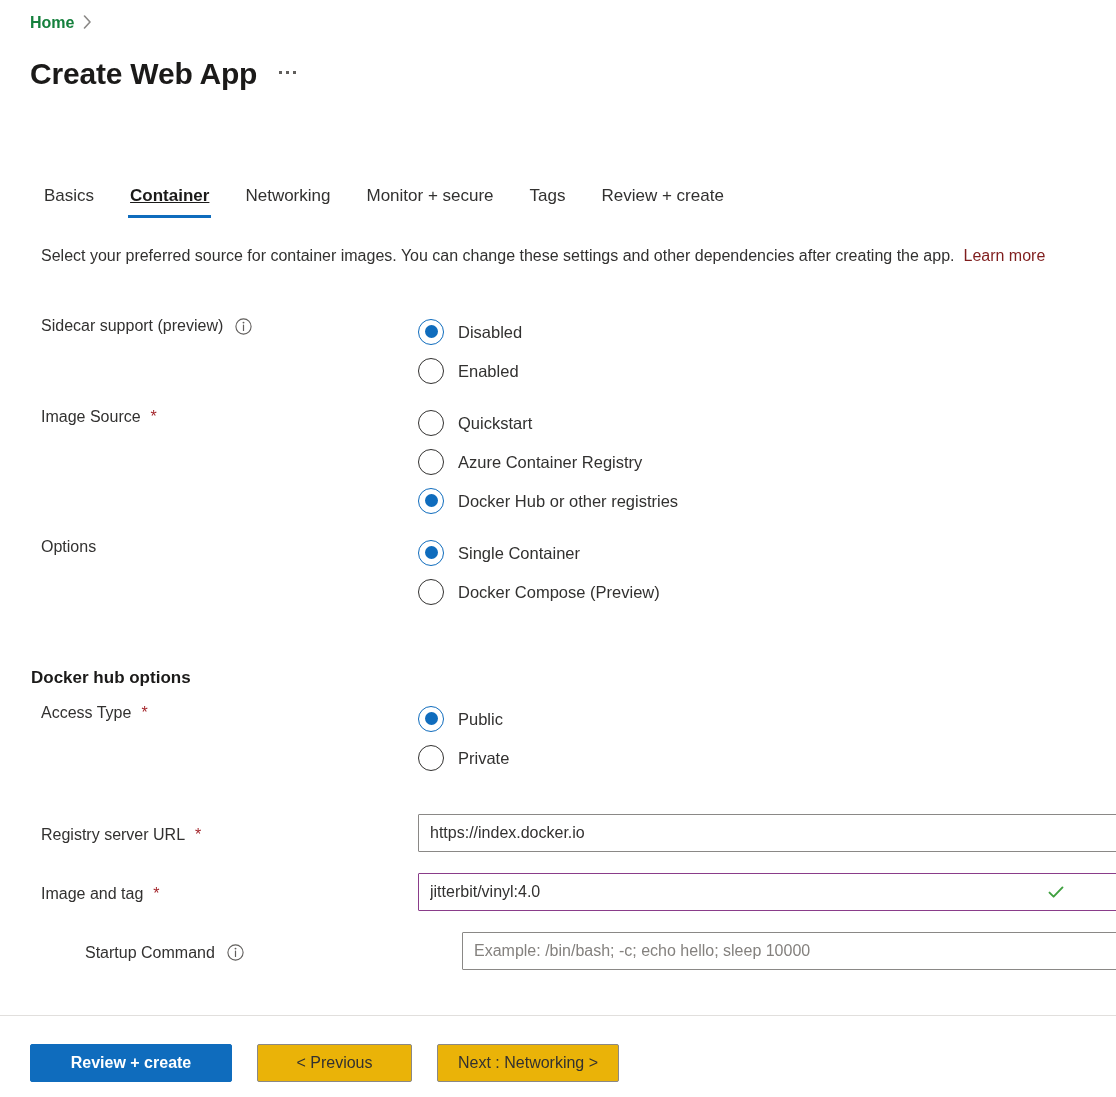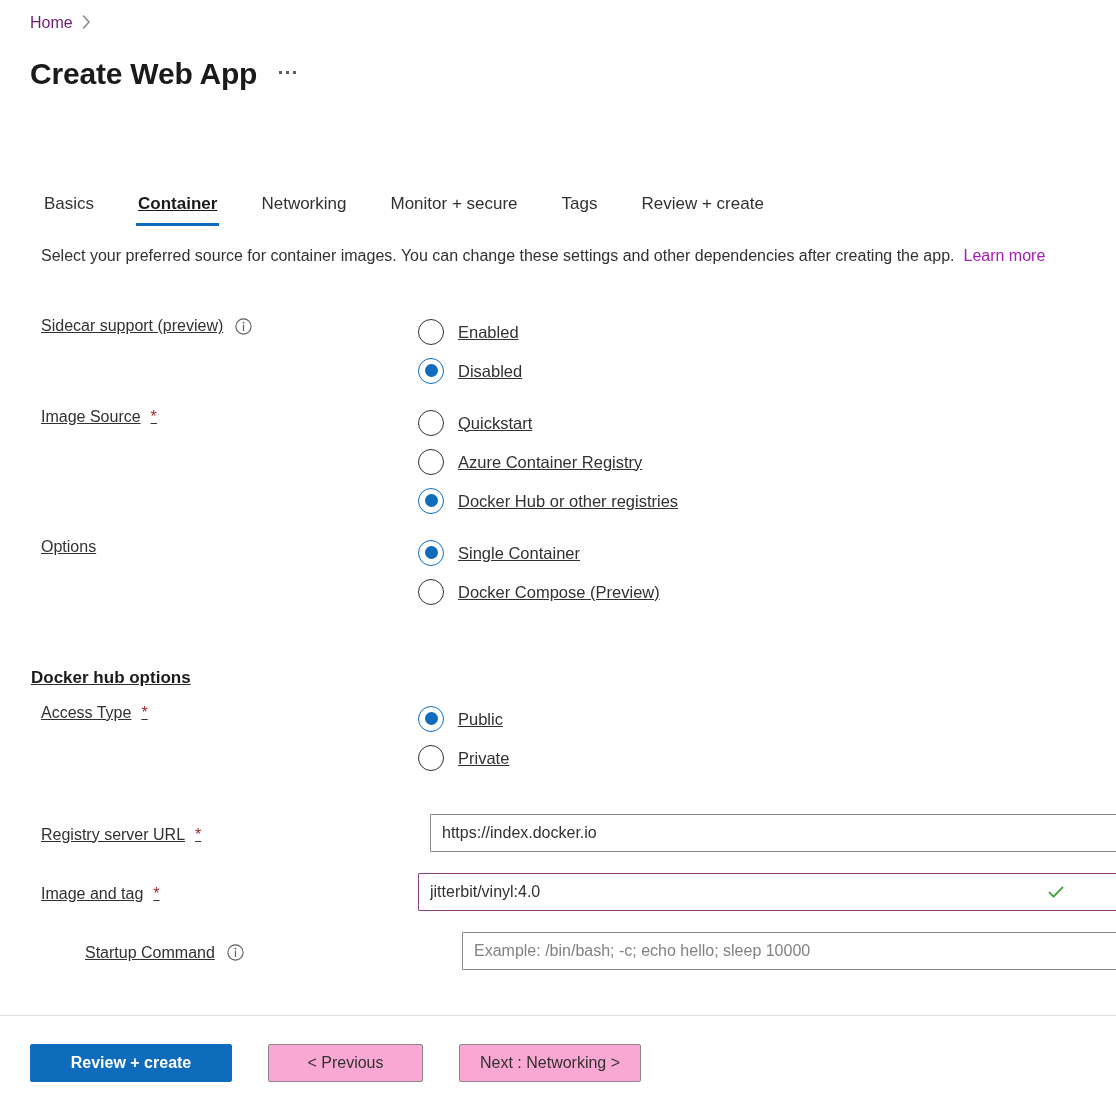--- a/index.html
+++ b/index.html
@@ -20,23 +20,24 @@
   .breadcrumb {
     position: absolute;
     left: 30px;
     top: 14px;
     display: flex;
     align-items: center;
     gap: 9px;
     font-size: 16px;
   }
   .breadcrumb-link {
-    color: #701a75;
+    color: #15803d;
     text-decoration: none;
     cursor: pointer;
+    font-weight: bold;
   }
   .breadcrumb-chevron {
     color: #8a8886;
     font-size: 15px;
     line-height: 1;
   }
 
   
   .page-title-row {
     position: absolute;
@@ -66,24 +67,24 @@
     width: 3px;
     height: 3px;
     background: #605e5c;
     display: block;
   }
 
   
   .tabs {
     position: absolute;
     left: 30px;
-    top: 192px;
+    top: 184px;
     display: flex;
     align-items: flex-start;
-    gap: 16px;
+    gap: 8px;
   }
   .tab {
     font-size: 17px;
     color: #323130;
     padding: 2px 14px 14px 14px;
     cursor: pointer;
     position: relative;
     white-space: nowrap;
     background: transparent;
     border: none;
@@ -108,33 +109,32 @@
   .description {
     position: absolute;
     left: 41px;
     top: 242px;
     width: 1035px;
     font-size: 16px;
     line-height: 27px;
     color: #323130;
   }
   .description .inline-link {
-    color: #a21caf;
+    color: #7f1d1d;
     text-decoration: none;
     cursor: pointer;
     margin-left: 9px;
   }
 
   
   .form-area {
     position: absolute;
     left: 0;
     top: 312px;
     width: 1116px;
-    text-decoration: underline;
   }
   .field-row {
     display: flex;
     align-items: flex-start;
     padding-left: 41px;
   }
   .field-label {
     width: 377px;
     flex: 0 0 377px;
     font-size: 16px;
@@ -273,25 +273,24 @@
     white-space: nowrap;
   }
   .btn-primary {
     background: #0f6cbd;
     color: #ffffff;
     border: 1px solid #0f6cbd;
     font-weight: 600;
     min-width: 202px;
   }
   .btn-secondary {
-    background: #f9a8d4;
+    background: #eab308;
     color: #323130;
     border: 1px solid #8a8886;
     min-width: 155px;
-    margin-left: 11px;
   }
 </style>
 </head>
 <body>
 
 <div class="breadcrumb">
   <span class="breadcrumb-link">Home</span>
   <span class="breadcrumb-chevron">
     <svg width="9" height="14" viewBox="0 0 9 14" fill="none" aria-hidden="true">
       <path d="M1.5 1 L7 7 L1.5 13" stroke="#8a8886" stroke-width="1.6" fill="none" stroke-linecap="round" stroke-linejoin="round"></path>
@@ -328,27 +327,27 @@
       <span>Sidecar support (preview)</span>
       <span class="info-icon">
         <svg width="17" height="17" viewBox="0 0 17 17" fill="none" aria-hidden="true">
           <circle cx="8.5" cy="8.5" r="7.6" stroke="#605e5c" stroke-width="1.1" fill="none"></circle>
           <circle cx="8.5" cy="4.6" r="0.95" fill="#605e5c"></circle>
           <path d="M8.5 7.1 L8.5 12.4" stroke="#605e5c" stroke-width="1.2" stroke-linecap="round"></path>
         </svg>
       </span>
     </div>
     <div class="field-control">
+      <div class="radio-item checked">
+        <span class="radio-mark"></span>
+        <span class="radio-label">Disabled</span>
+      </div>
       <div class="radio-item">
         <span class="radio-mark"></span>
         <span class="radio-label">Enabled</span>
-      </div>
-      <div class="radio-item checked">
-        <span class="radio-mark"></span>
-        <span class="radio-label">Disabled</span>
       </div>
     </div>
   </div>
 
   <div class="field-row" style="margin-bottom:13px;">
     <div class="field-label">
       <span>Image Source</span>
       <span class="req-star">*</span>
     </div>
     <div class="field-control">
@@ -395,21 +394,21 @@
         <span class="radio-mark"></span>
         <span class="radio-label">Public</span>
       </div>
       <div class="radio-item">
         <span class="radio-mark"></span>
         <span class="radio-label">Private</span>
       </div>
     </div>
   </div>
 
-  <div class="field-row" style="margin-top:37px; align-items:center;gap:12px;">
+  <div class="field-row" style="margin-top:37px; align-items:center;">
     <div class="field-label">
       <span>Registry server URL</span>
       <span class="req-star">*</span>
     </div>
     <div class="field-control">
       <div class="input-wrap">
         <input class="text-input" type="text" value="https://index.docker.io" style="">
       </div>
     </div>
   </div>

